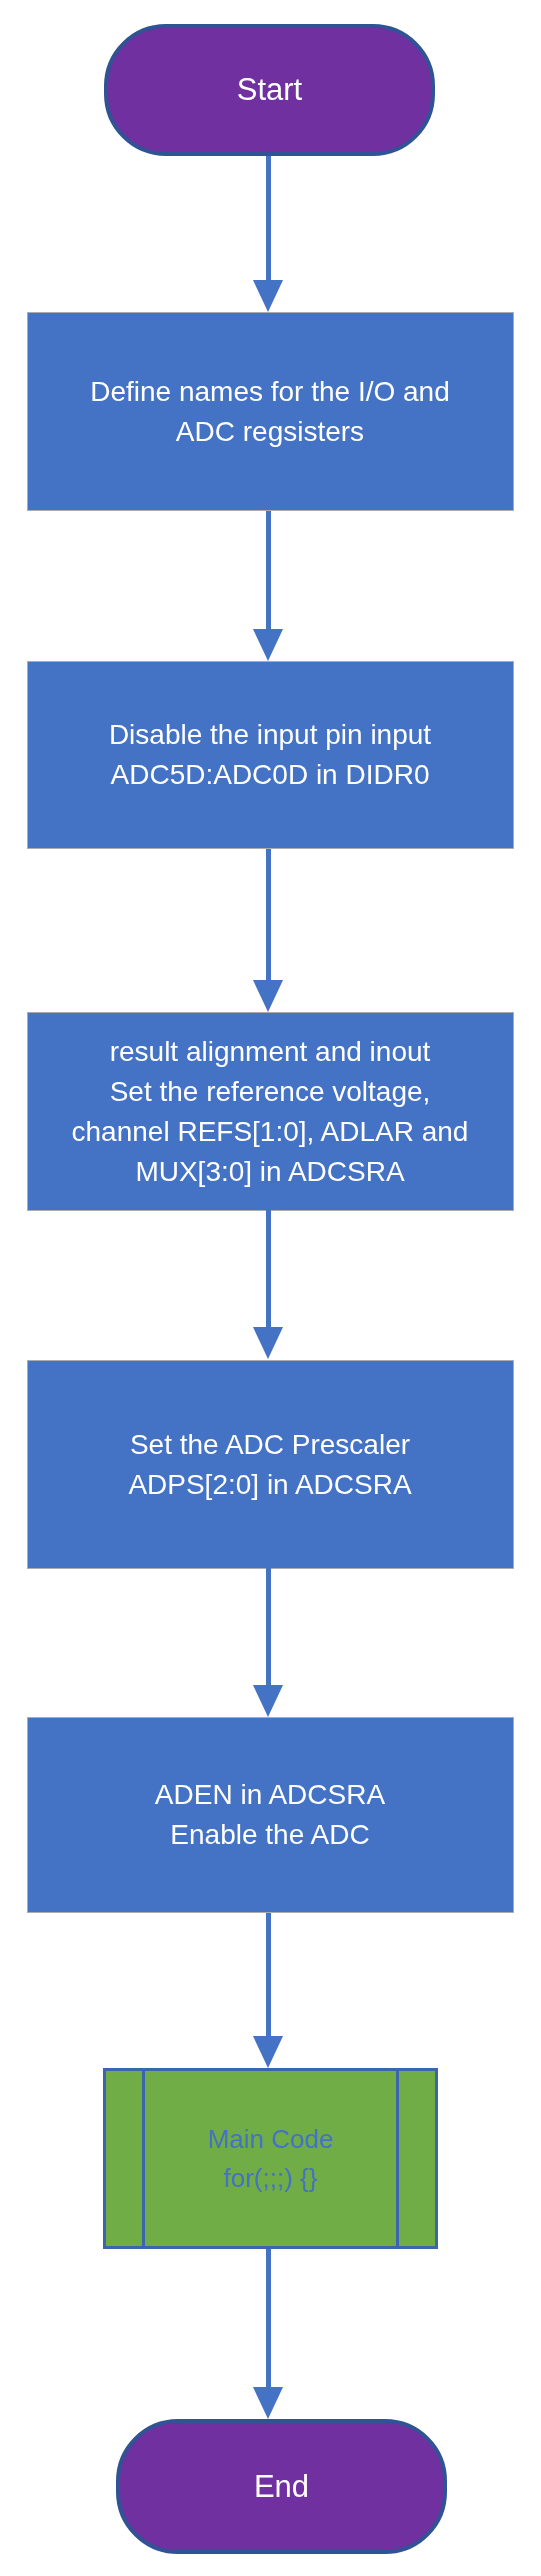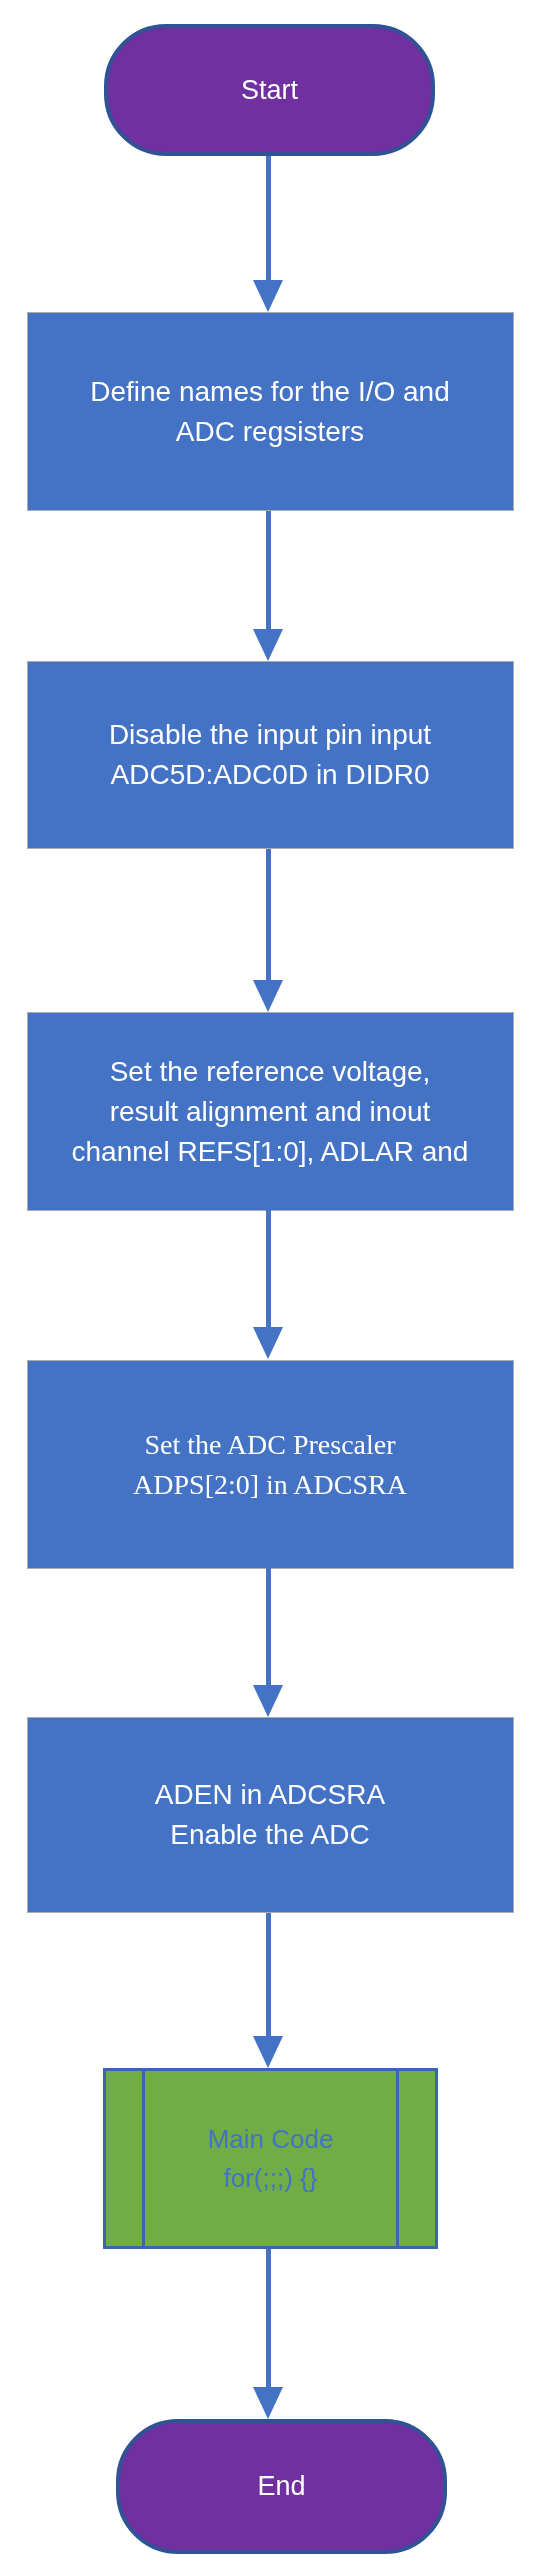--- a/index.html
+++ b/index.html
@@ -17,21 +17,21 @@
     display: flex;
     align-items: center;
     justify-content: center;
     text-align: center;
   }
   .terminator {
     background: var(--terminator-fill, #7030A0);
     border: 4.4px solid var(--terminator-border, #2F5395);
     border-radius: 62px;
     color: var(--text-light, #ffffff);
-    font-size: 27px;
+    font-size: 31px;
   }
   .process {
     background: var(--process-fill, #4472C4);
     border: 1.7px solid var(--process-border, #ACACAC);
     color: var(--text-light, #ffffff);
   }
   .process .lines { font-size: 28px; line-height: 40px; text-align: center; }
   .predefined {
     background: var(--predefined-fill, #70AD47);
     border: 3.3px solid var(--predefined-border, #3D65AE);
@@ -96,32 +96,33 @@
     </div>
   </div>
 
   <div class="arrow" style="left:253px; top:849px; height:163px;">
     <div class="stem"></div>
     <div class="head"></div>
   </div>
 
   <div class="node process" style="left:26.5px; top:1012px; width:487px; height:199px;">
     <div class="lines">
+      <div>result alignment and inout</div>
       <div>Set the reference voltage,</div>
-      <div>result alignment and inout</div>
       <div>channel REFS[1:0], ADLAR and</div>
+      <div>MUX[3:0] in ADCSRA</div>
     </div>
   </div>
 
   <div class="arrow" style="left:253px; top:1210px; height:149px;">
     <div class="stem"></div>
     <div class="head"></div>
   </div>
 
-  <div class="node process" style="left:26.5px; top:1360px; width:487px; height:209px;font-family:Liberation Serif, serif;">
+  <div class="node process" style="left:26.5px; top:1360px; width:487px; height:209px;">
     <div class="lines">
       <div>Set the ADC Prescaler</div>
       <div>ADPS[2:0] in ADCSRA</div>
     </div>
   </div>
 
   <div class="arrow" style="left:253px; top:1568px; height:149px;">
     <div class="stem"></div>
     <div class="head"></div>
   </div>

